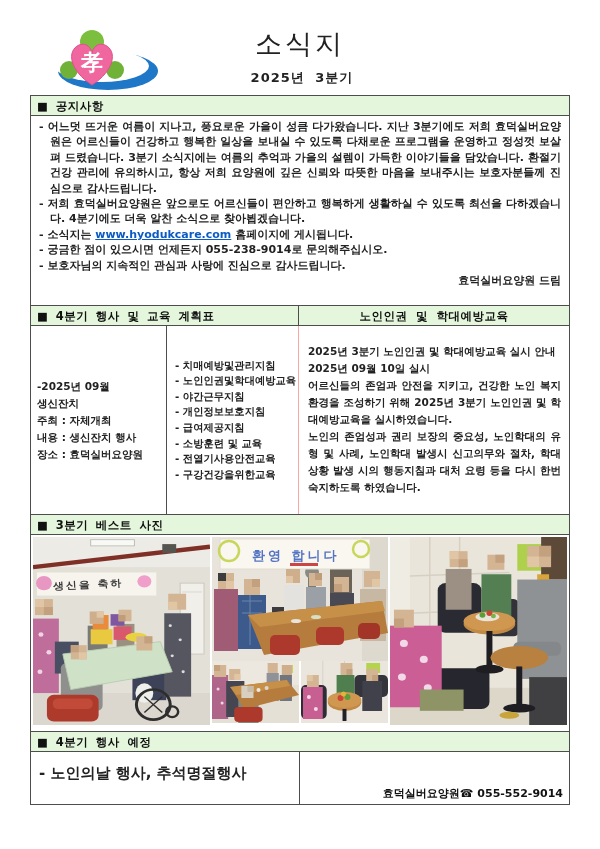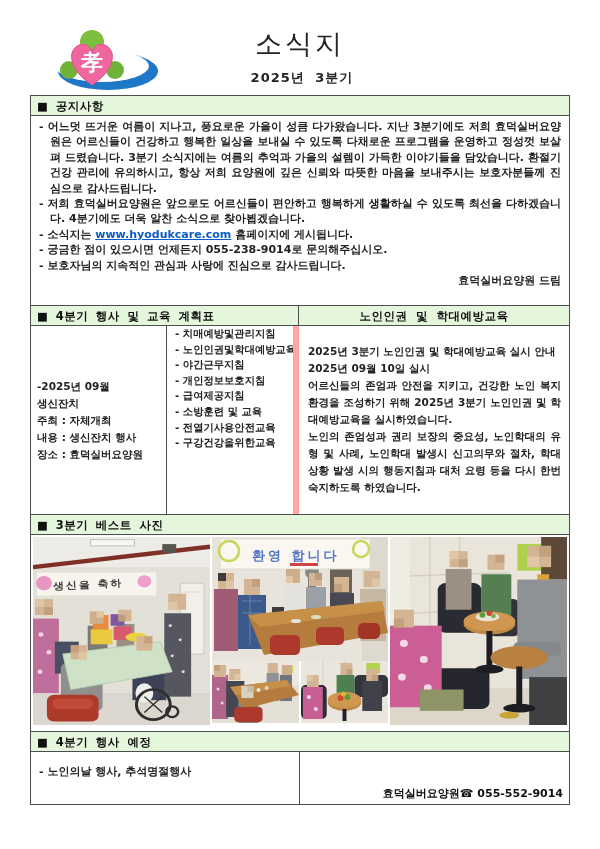--- a/index.html
+++ b/index.html
@@ -29,37 +29,37 @@
   
   .plan-header-row{display:flex;}
   .plan-header-row .sec-header{flex:0 0 auto;box-sizing:border-box;}
   .ph-left{width:268px;border-right:1px solid #4d4d4d;}
   .ph-right{width:270px;text-align:center;word-spacing:4px;}
   .plan-body-row{display:flex;height:188px;}
   .plan-cell{box-sizing:border-box;overflow:hidden;}
   .cell-a{width:136px;border-right:1px solid #4d4d4d;display:flex;flex-direction:column;
     justify-content:center;padding:0 4px 0 6px;}
   .cell-a div{font-size:10.5px;font-weight:bold;line-height:17px;color:#222;}
-  .cell-b{width:132px;border-right:6px solid #fca5a5;display:flex;flex-direction:column;
-    padding:0 2px 0 8px;}
+  .cell-b{width:132px;border-right:1px solid #fca5a5;display:flex;flex-direction:column;
+    justify-content:center;padding:0 2px 0 8px;}
   .cell-b div{font-size:10.3px;font-weight:bold;line-height:15.6px;color:#222;white-space:nowrap;}
   .cell-c{width:270px;padding:17px 8px 16px 9px;}
   .cell-c p{margin:0;font-size:10.5px;font-weight:bold;line-height:17px;text-align:justify;color:#222;}
   
   .photo-strip{height:192px;padding:2px;display:flex;gap:2px;background:#fff;}
   .photo{display:block;background:#ddd;}
   .p-col{flex:0 0 177px;height:188px;}
   .p-mid{flex:0 0 176px;display:flex;flex-direction:column;gap:0;}
   .p-mid-top{width:176px;height:124px;}
   .p-mid-bottom{display:flex;gap:2px;height:62px;}
   .p-sm{width:87px;height:62px;}
   
   .upcoming-row{display:flex;height:52px;}
   .up-left{box-sizing:border-box;width:270px;border-right:1px solid #4d4d4d;
-    padding:12px 0 0 8px;font-size:11px;font-weight:bold;color:#222;}
+    padding:12px 0 0 8px;font-size:15px;font-weight:bold;color:#222;}
   .up-right{box-sizing:border-box;width:270px;display:flex;flex-direction:row;
     justify-content:flex-end;align-items:flex-end;padding:0 6px 3px 0;}
   .up-right div{font-size:11px;font-weight:bold;line-height:15px;color:#111;}
 </style>
 </head>
 <body>
 
 <div class="page">
 
   <div class="masthead">

